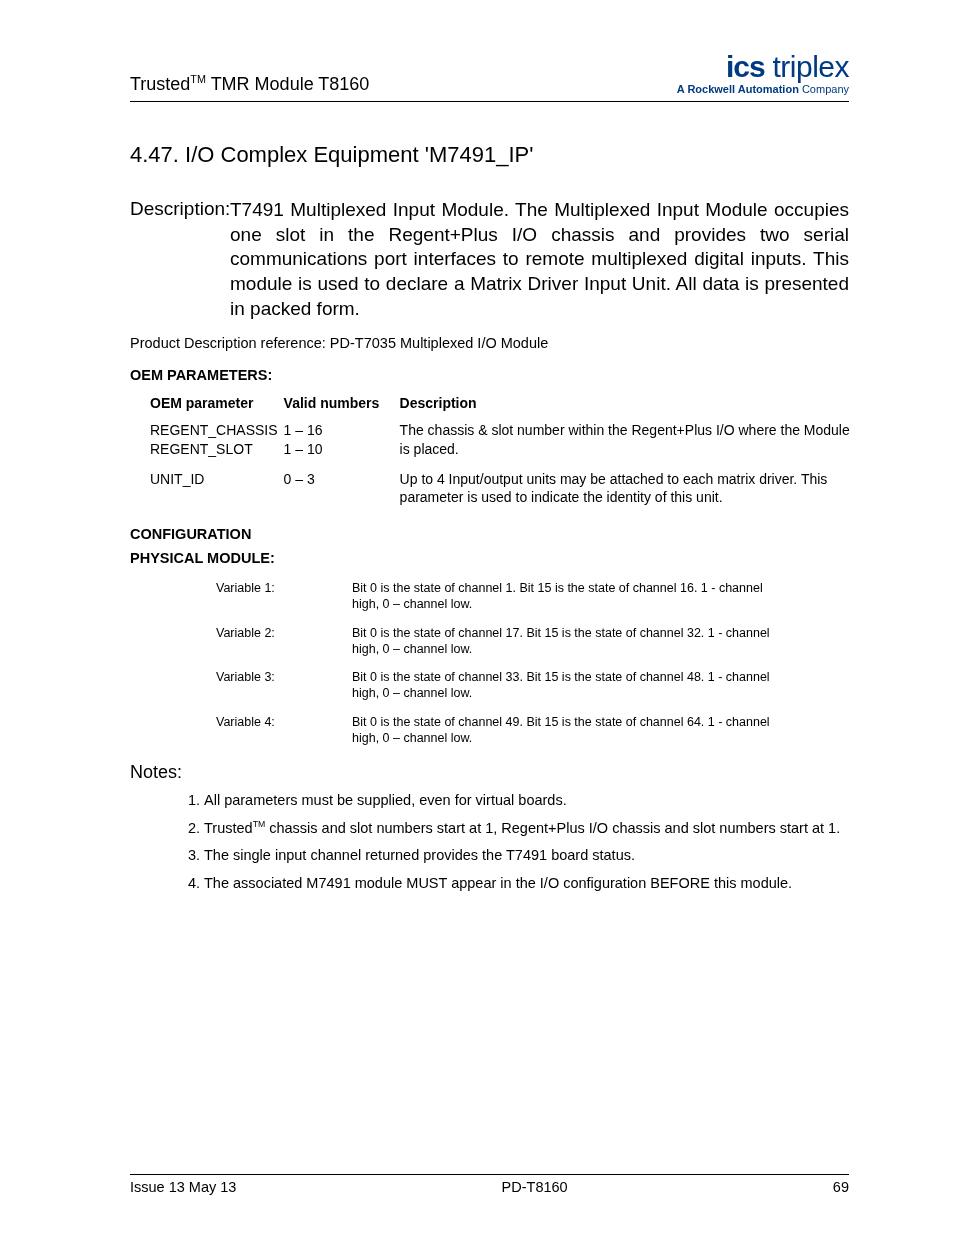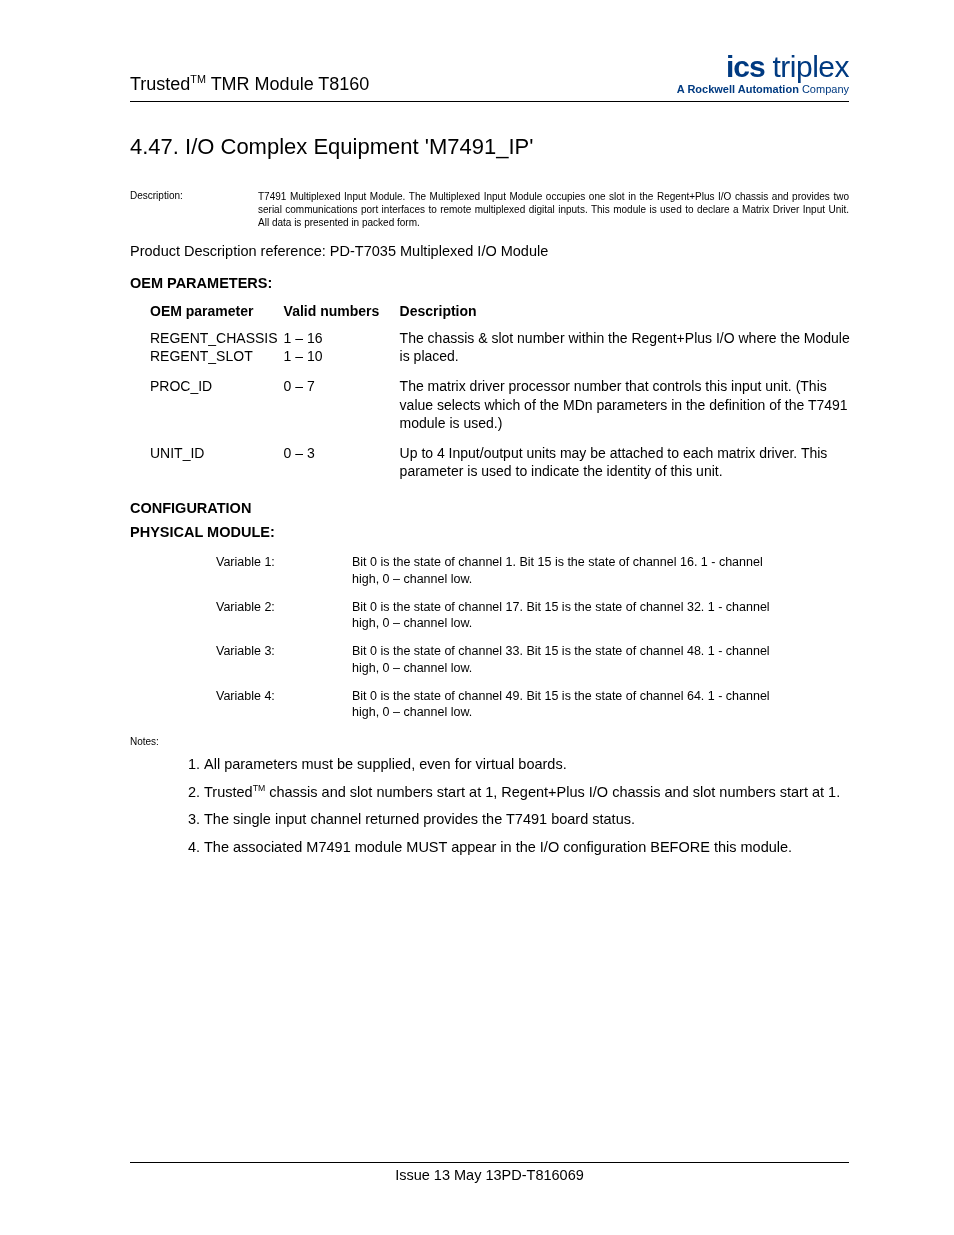--- a/index.html
+++ b/index.html
@@ -16,42 +16,41 @@
     position: relative;
     box-sizing: border-box;
     padding: 52px 105px 0 130px;
   }
   .header {
     display: flex;
     justify-content: space-between;
     align-items: flex-end;
     border-bottom: 1px solid #000;
     padding-bottom: 0;
-    margin-bottom: 32px;
+    margin-bottom: 40px;
   }
   .header-left {
     font-size: 18px;
     padding-bottom: 6px;
   }
   .header-left sup { font-size: 0.6em; vertical-align: super; }
   .logo-box { text-align: right; line-height: 1; padding-bottom: 6px; }
   .logo-main { font-size: 30px; font-weight: 300; color: #003a81; letter-spacing: -0.5px; }
   .logo-main b { font-weight: 800; letter-spacing: -1px; }
   .logo-sub { font-size: 11px; color: #003a81; font-weight: 700; margin-top: 2px; }
   .logo-sub span { font-weight: 400; }
   h1.section-title {
     font-size: 22px;
     font-weight: 400;
     margin: 0 0 30px 0;
   }
   .desc-row {
     display: flex;
-    font-size: 10px;
+    font-size: 19px;
     margin-bottom: 14px;
-    gap: 28px;
   }
   .desc-label { width: 100px; flex-shrink: 0; }
   .desc-text { flex: 1; text-align: justify; line-height: 1.3; }
   .ref-line { font-size: 14.5px; margin-bottom: 16px; }
   .subhead {
     font-size: 14.5px;
     font-weight: 700;
     margin: 0 0 8px 0;
   }
   table.oem {
@@ -78,37 +77,37 @@
     border-collapse: collapse;
     font-size: 12.5px;
     margin-left: 20px;
     margin-bottom: 8px;
   }
   table.rack td { vertical-align: top; padding: 6px 6px 6px 0; line-height: 1.3; }
   table.rack .col-rack { width: 60px; }
   table.rack .col-var { width: 130px; padding-left: 0; }
   table.rack .col-desc { width: 430px; }
   .rack-indent { width: 60px; }
-  .notes-label { font-size: 10px; margin: 10px 0 8px 0; }
+  .notes-label { font-size: 18px; margin: 10px 0 8px 0; }
   ol.notes {
     font-size: 14.5px;
     margin: 0 0 0 50px;
     padding: 0 0 0 24px;
     line-height: 1.35;
   }
   ol.notes li { margin-bottom: 8px; text-align: justify; }
   ol.notes sup { font-size: 0.6em; vertical-align: super; }
   .footer {
     position: absolute;
     left: 130px;
     right: 105px;
-    bottom: 52px;
+    bottom: 40px;
     border-top: 1px solid #000;
     display: flex;
-    justify-content: center;
+    justify-content: space-between;
     font-size: 14.5px;
     padding-top: 4px;
   }
 </style>
 </head>
 <body>
 
 <div class="page">
 
   <div class="header">
@@ -137,25 +136,20 @@
         <tr>
       <th class="col-param">OEM parameter</th>
       <th class="col-valid">Valid numbers</th>
       <th>Description</th>
     </tr>
     <tr>
       <td>REGENT_CHASSIS REGENT_SLOT</td>
       <td style="white-space:pre-line">1 – 16
 1 – 10</td>
       <td>The chassis &amp; slot number within the Regent+Plus I/O where the Module is placed.</td>
-    </tr>
-    <tr>
-      <td>PROC_ID</td>
-      <td>0 – 7</td>
-      <td>The matrix driver processor number that controls this input unit. (This value selects which of the MDn parameters in the definition of the T7491 module is used.)</td>
     </tr>
     <tr>
       <td>UNIT_ID</td>
       <td>0 – 3</td>
       <td>Up to 4 Input/output units may be attached to each matrix driver. This parameter is used to indicate the identity of this unit.</td>
     </tr>
   </tbody>
     </table>
 
   <div class="subhead">CONFIGURATION</div>

